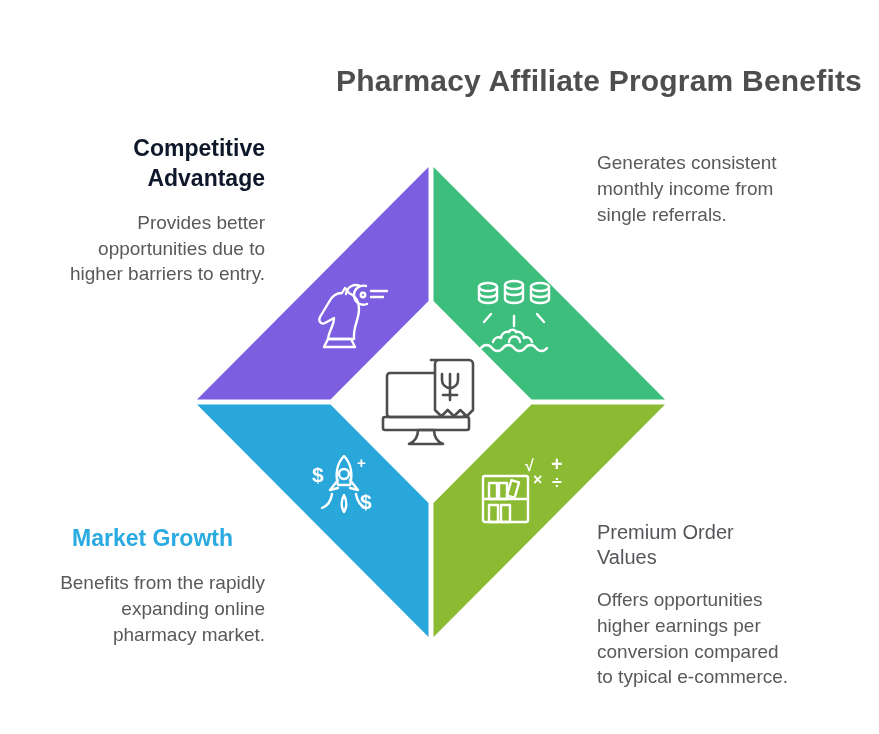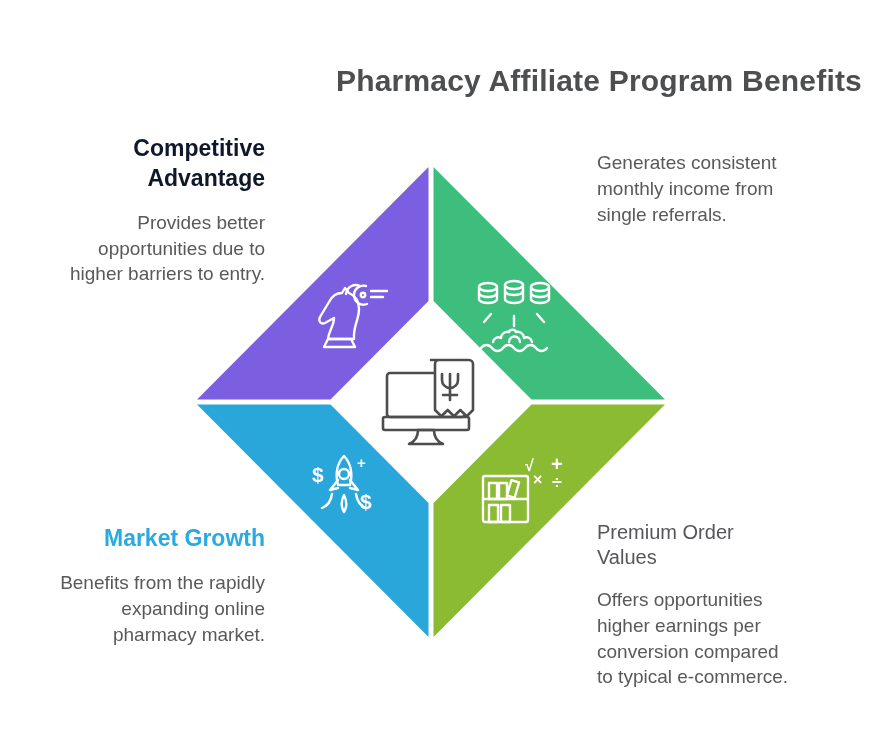--- a/index.html
+++ b/index.html
@@ -13,21 +13,21 @@
   }
   .diamond-svg{position:absolute;left:0;top:0;width:879px;height:734px;}
   .label{position:absolute;}
   .label h2{margin:0;font-size:23px;font-weight:700;line-height:1.3;}
   .label p{margin:16px 0 0;font-size:19px;line-height:1.36;color:#58595B;}
   .label-tl{top:134px;right:614px;width:200px;text-align:right;}
   .label-tl h2{color:#0f172a;}
   .label-tr{top:134px;left:597px;width:185px;text-align:left;}
   .label-tr h2{color:#3EC98A;}
   .label-bl{top:524px;right:614px;width:225px;text-align:right;}
-  .label-bl h2{color:#29AAE1;}
+  .label-bl h2{color:#29AAE1;text-align:center;}
   .label-br{top:520px;left:597px;width:195px;text-align:left;}
   .label-br h2{color:#55565A;font-weight:400;font-size:20px;line-height:1.25;}
   .label-br p{margin-top:17px;}
   svg text{font-family:"Liberation Sans",sans-serif;}
 </style>
 </head>
 <body>
 
 <div class="canvas">
 

